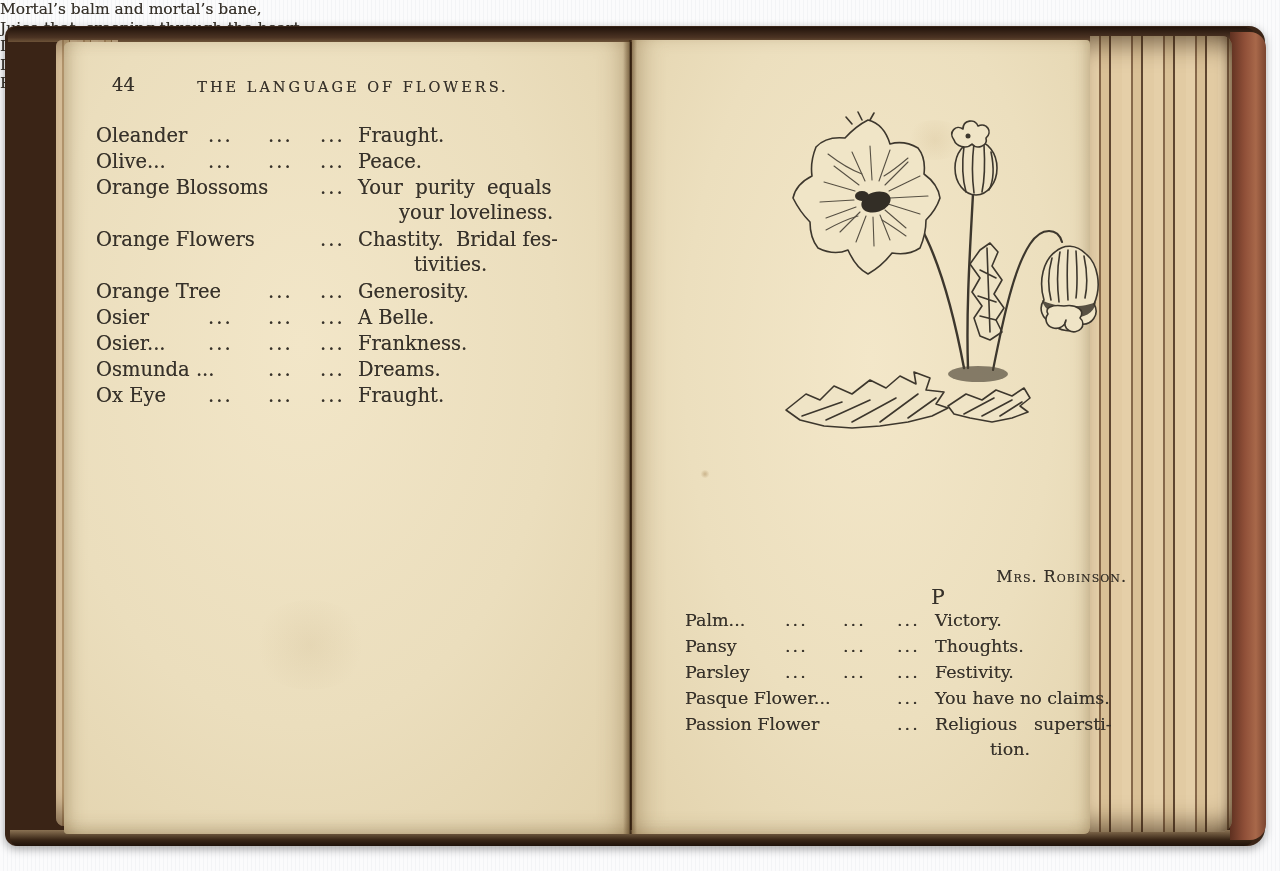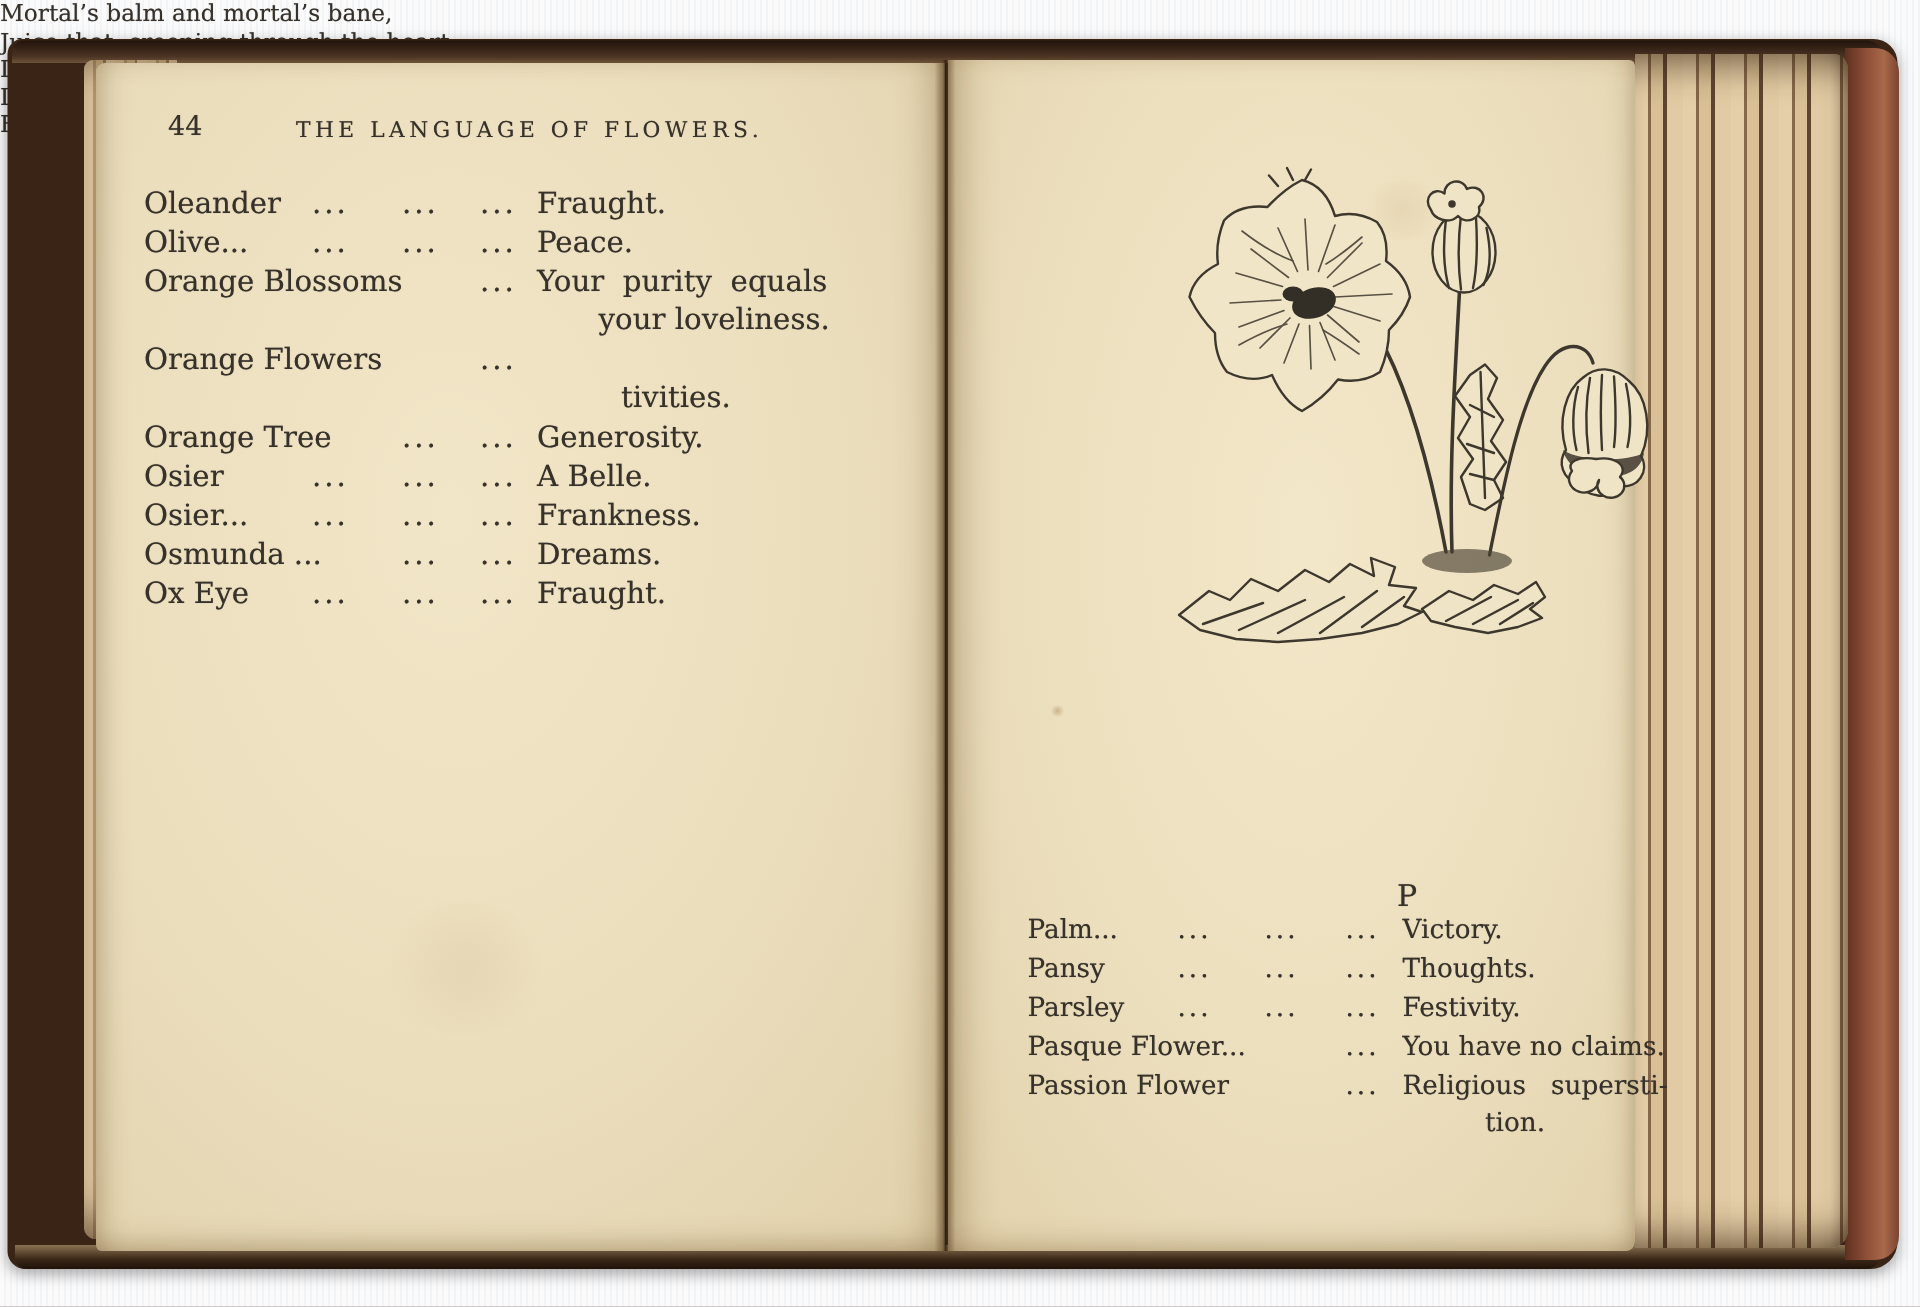--- a/index.html
+++ b/index.html
@@ -128,20 +128,21 @@
     </div>
     <div class="row tall">
       <span class="nm">Orange Blossoms</span>
       <span class="ld c3">...</span>
       <span class="mn">Your  purity  equals</span>
       <span class="mn2" style="left:303px">your loveliness.</span>
     </div>
     <div class="row tall">
       <span class="nm">Orange Flowers</span>
       <span class="ld c3">...</span>
+      <span class="mn">Chastity.  Bridal fes-</span>
       <span class="mn2" style="left:318px">tivities.</span>
     </div>
     <div class="row">
       <span class="nm">Orange Tree</span>
       <span class="ld c2">...</span>
       <span class="ld c3">...</span>
       <span class="mn">Generosity.</span>
     </div>
     <div class="row">
       <span class="nm">Osier</span>
@@ -209,20 +210,21 @@
   </svg>
 
 
   <div class="poem">
     <div class="pline">Mortal’s balm and mortal’s bane,</div>
     <div class="pline">Juice that, creeping through the heart,</div>
     <div class="pline">Deadens every sense of smart ;</div>
     <div class="pline">Doomed to heal, or doomed to kill,</div>
     <div class="pline">Fraught with good, or fraught with ill.</div>
   </div>
+  <div class="txt attribution">Mrs. Robinson.</div>
   <div class="txt section-letter">P</div>
 
   <div class="flist list-right">
     <div class="row">
       <span class="nm">Palm...</span>
       <span class="ld c1">...</span>
       <span class="ld c2">...</span>
       <span class="ld c3">...</span>
       <span class="mn">Victory.</span>
     </div>

